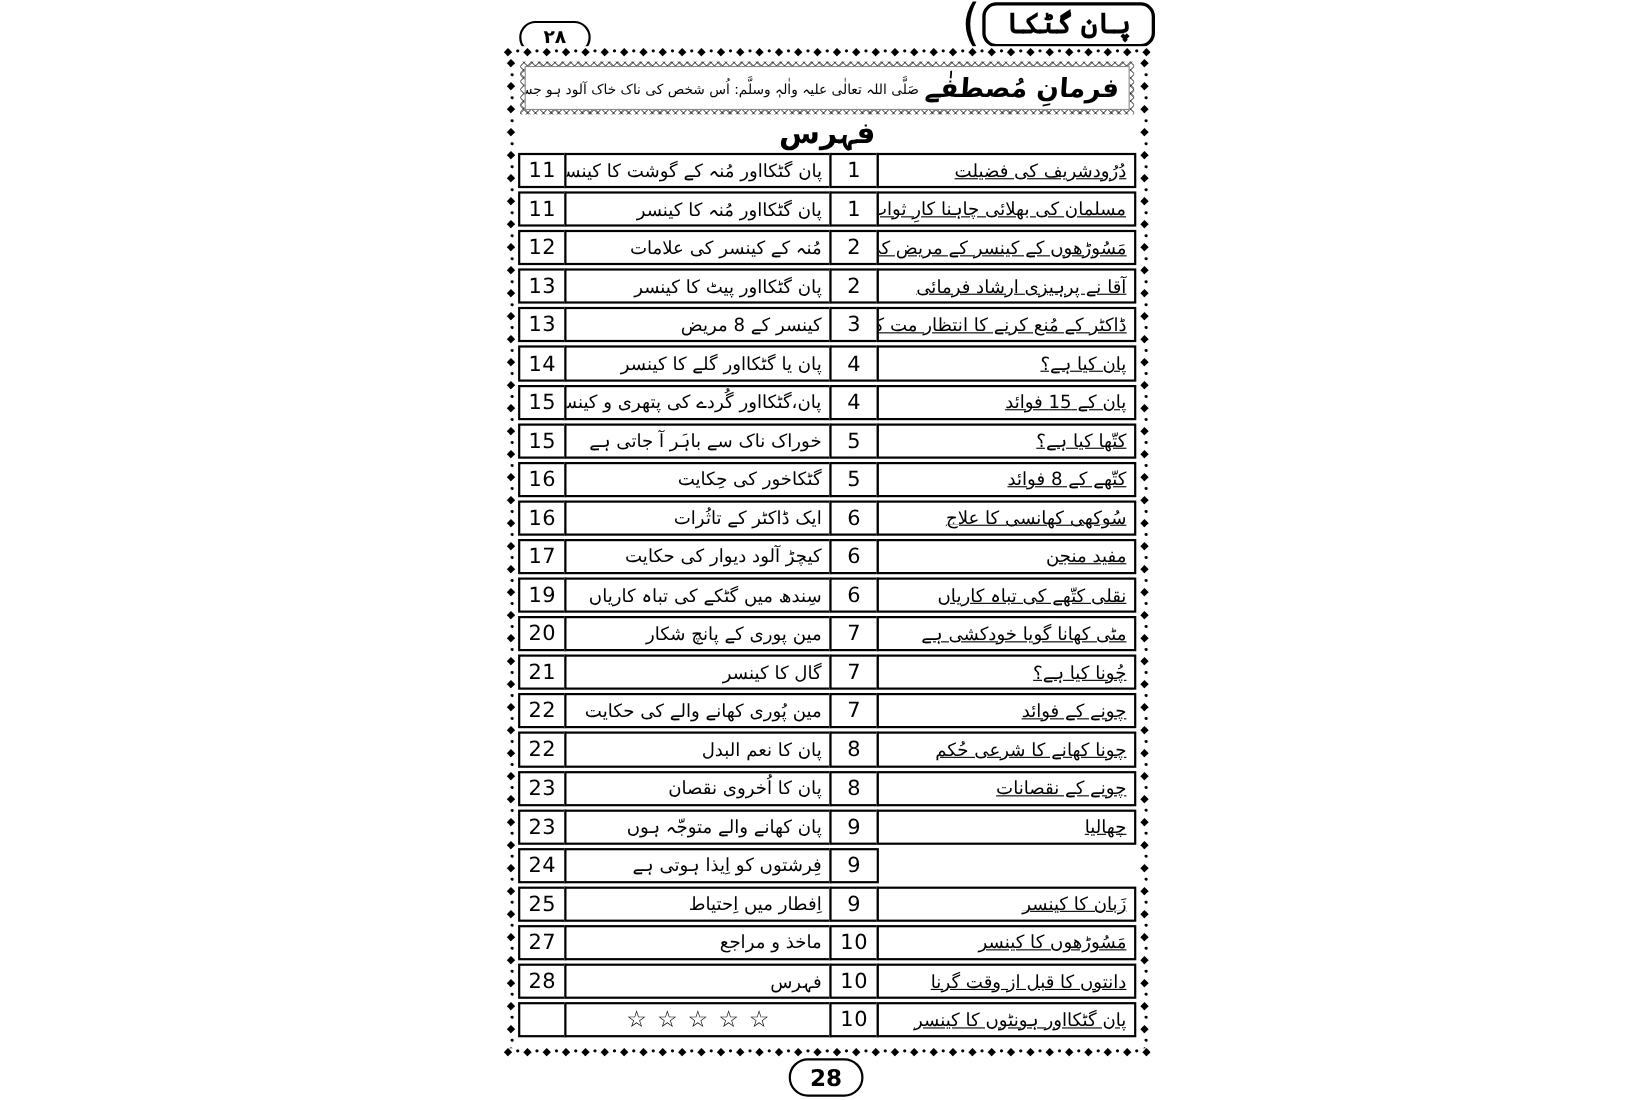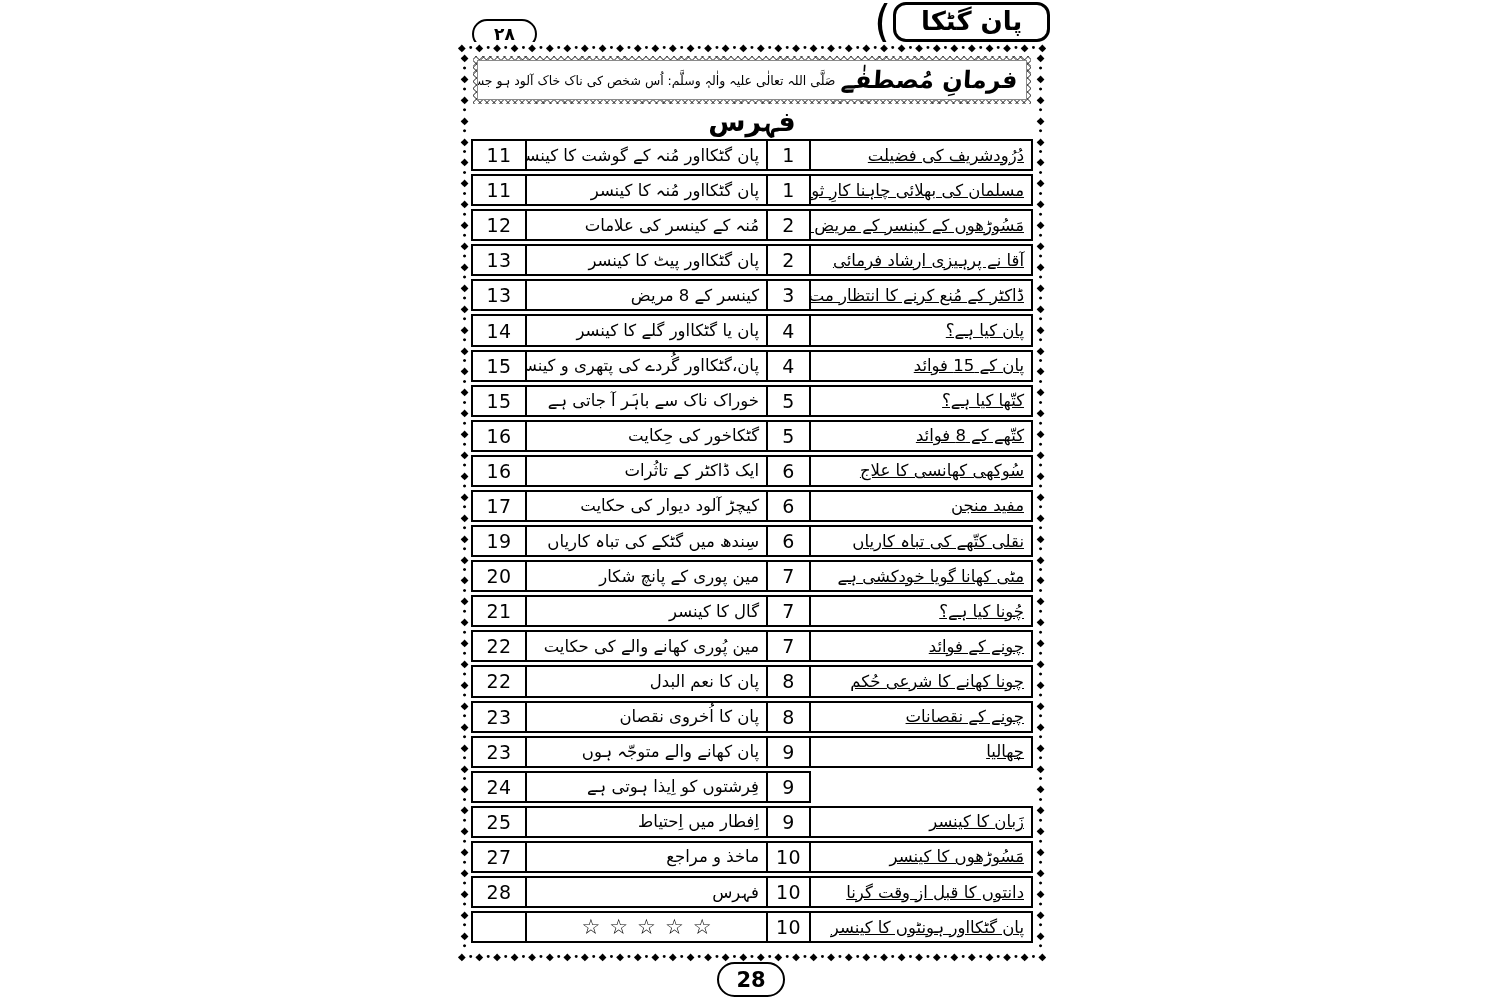--- a/index.html
+++ b/index.html
@@ -9,21 +9,21 @@
   
   .badge-left { position:absolute; left:472px; top:19px; border:2.5px solid #000;
                 border-radius:17px; padding:3px 20px; font-size:17px; font-weight:bold;
                 background:#fff; }
   .badge-right-group { position:absolute; left:874px; top:2px; width:176px; height:40px;
                 display:flex; align-items:center; }
   .paren { font-size:44px; font-weight:400; line-height:36px; transform:scaleY(1.05);
            margin-right:2px; }
   .badge-right { border:3.5px solid #000; border-radius:13px; padding:1px 18px 3px;
                  font-size:26px; font-weight:bold; background:#fff; flex:1;
-                 text-align:center; direction:rtl; }
+                 text-align:center; direction:rtl;font-family:Liberation Serif, serif; }
 
   
   .sheet { position:absolute; left:458px; top:42px; width:588px; height:921px; background:#fff; }
   .chain { position:absolute; color:#000; font-size:10px; line-height:11px;
            letter-spacing:2px; overflow:hidden; white-space:nowrap; }
   .chain-top    { top:0; left:0; right:0; height:12px; text-align:center; }
   .chain-bottom { bottom:0; left:0; right:0; height:12px; text-align:center; }
   .chain-left   { left:0; top:10px; bottom:10px; width:12px; writing-mode:vertical-rl; }
   .chain-right  { right:0; top:10px; bottom:10px; width:12px; writing-mode:vertical-rl; }
 
@@ -45,21 +45,21 @@
   .toc-heading { text-align:center; font-size:27px; font-weight:bold; direction:rtl;
                  margin-top:2px; height:33px; line-height:32px; }
 
   
   .toc { display:flex; flex-direction:column; gap:3px; direction:ltr; }
   .toc-row { display:flex; height:32.1px; }
   .cell { border:2px solid #000; background:#fff; display:flex; align-items:center;
           overflow:hidden; }
   .cell + .cell { margin-left:-2px; }
   .num { justify-content:center; font-size:19px; letter-spacing:0.5px; }
-  .num-l { width:56px; }
+  .num-l { width:44px; }
   .num-r { width:45px; }
   .title { direction:rtl; padding:0 7px; font-size:16.5px; white-space:nowrap; }
   .title-l { width:243px; }
   .title-r { flex:1;text-decoration:underline; }
   .title.stars { justify-content:center; direction:ltr; font-size:21px;
                  letter-spacing:9px; padding-left:16px; }
 
   
   .footer-badge { position:absolute; left:717px; top:962px; width:68px; height:35px;
                   border:2.5px solid #000; border-radius:18px; background:#fff;

